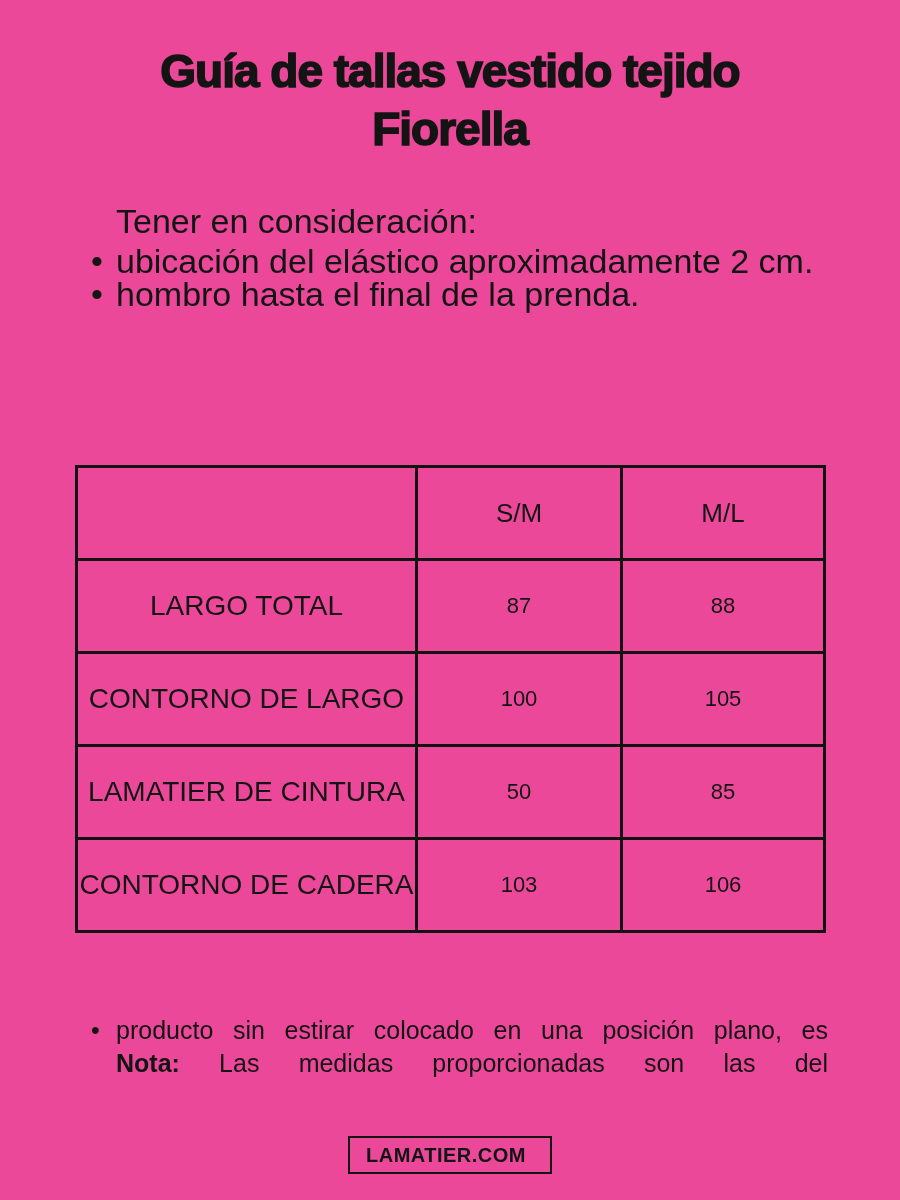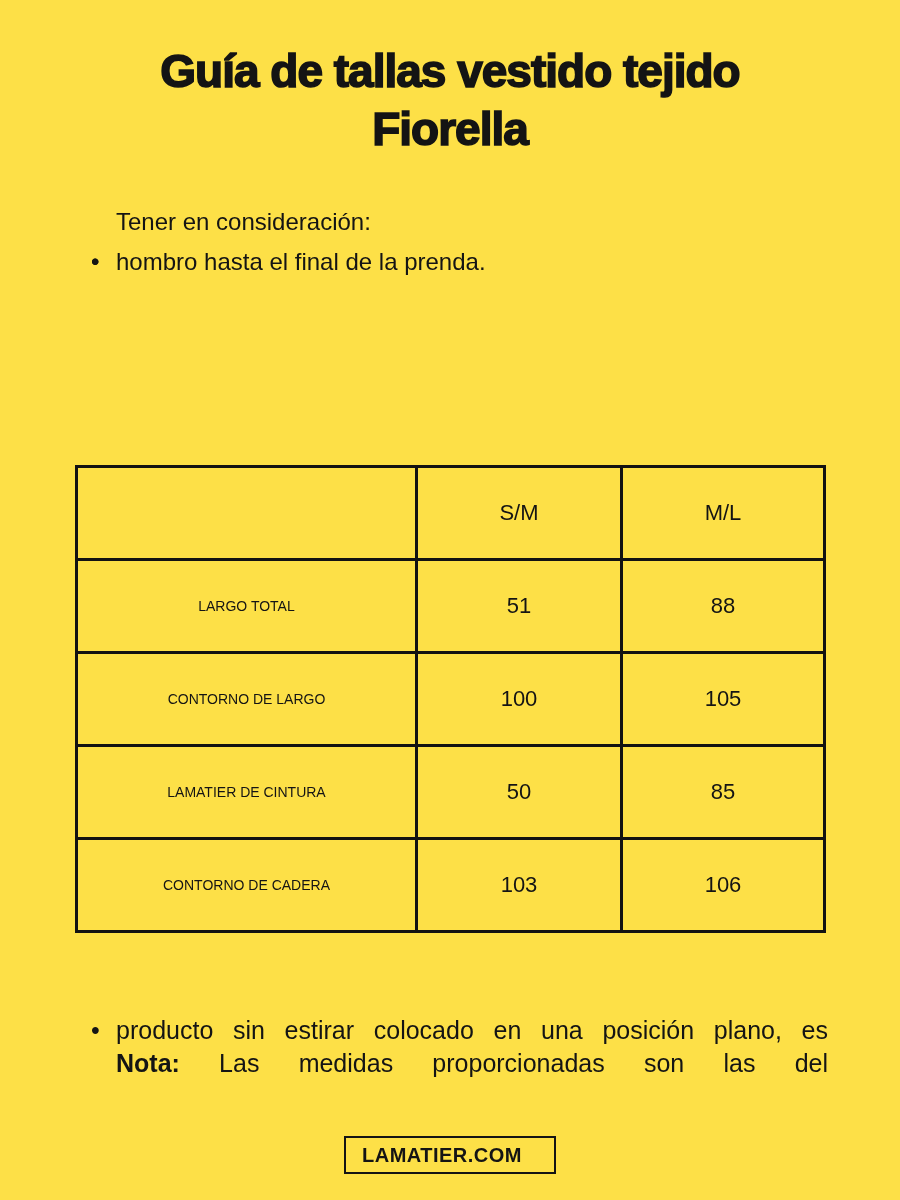--- a/index.html
+++ b/index.html
@@ -3,21 +3,21 @@
 <meta charset="utf-8">
 <style>
   html, body {
     margin: 0;
     padding: 0;
   }
   .page {
     position: relative;
     width: 900px;
     height: 1200px;
-    background: #fde047;
+    background: #ec4899;
     color: #141414;
     font-family: "Liberation Sans", sans-serif;
     overflow: hidden;
   }
 
   
   .title {
     position: absolute;
     top: 42px;
     left: 0;
@@ -29,21 +29,21 @@
     letter-spacing: -1px;
     -webkit-text-stroke: 1.6px #141414;
   }
 
   
   .considerations {
     position: absolute;
     top: 205px;
     left: 91px;
     width: 737px;
-    font-size: 24px;
+    font-size: 34px;
     line-height: 33px;
   }
   .considerations .heading {
     padding-left: 25px;
     margin-bottom: 7px;
   }
   .bullet-item {
     position: relative;
     padding-left: 25px;
   }
@@ -68,27 +68,27 @@
     left: 75px;
     border-collapse: collapse;
     table-layout: fixed;
   }
   .size-table td, .size-table th {
     border: 3px solid #121212;
     height: 90px;
     text-align: center;
     vertical-align: middle;
     font-weight: 500;
-    font-size: 14px;
+    font-size: 28px;
     padding: 0;
   }
   .col-label { width: 337px; }
   .col-sm    { width: 202px; }
   .col-ml    { width: 200px; }
-  .size-table th { font-size: 22px; }
+  .size-table th { font-size: 26px; }
   .size-table td.num { font-size: 22px; }
 
   
   .note {
     position: absolute;
     top: 1014px;
     left: 91px;
     width: 737px;
     font-size: 25px;
     line-height: 33px;
@@ -101,59 +101,60 @@
   .footer-badge {
     position: absolute;
     top: 1136px;
     left: 0;
     width: 900px;
     display: flex;
     justify-content: center;
   }
   .footer-box {
     border: 2px solid #141414;
-    padding: 6px 32px 5px 16px;
+    padding: 6px 24px 5px 16px;
     font-size: 20px;
     font-weight: 800;
     letter-spacing: 0.5px;
   }
 </style>
 </head>
 <body>
 
 <div class="page">
 
   <div class="title">
     <div>Guía de tallas vestido tejido</div>
     <div>Fiorella</div>
   </div>
 
   <div class="considerations">
     <div class="heading">Tener en consideración:</div>
 
     <div class="bullet-item">
       <span class="bullet-dot">•</span>
+      <div class="jlast">ubicación del elástico aproximadamente 2 cm.</div>
     </div>
 
     <div class="bullet-item">
       <span class="bullet-dot">•</span>
       <div class="jlast">hombro hasta el final de la prenda.</div>
     </div>
   </div>
 
   <table class="size-table">
     <tbody>
       <tr>
         <th class="col-label"></th>
         <th class="col-sm">S/M</th>
         <th class="col-ml">M/L</th>
       </tr>
       <tr>
         <td>LARGO TOTAL</td>
-        <td class="num">51</td>
+        <td class="num">87</td>
         <td class="num">88</td>
       </tr>
       <tr>
         <td>CONTORNO DE LARGO</td>
         <td class="num">100</td>
         <td class="num">105</td>
       </tr>
       <tr>
         <td>LAMATIER DE CINTURA</td>
         <td class="num">50</td>

